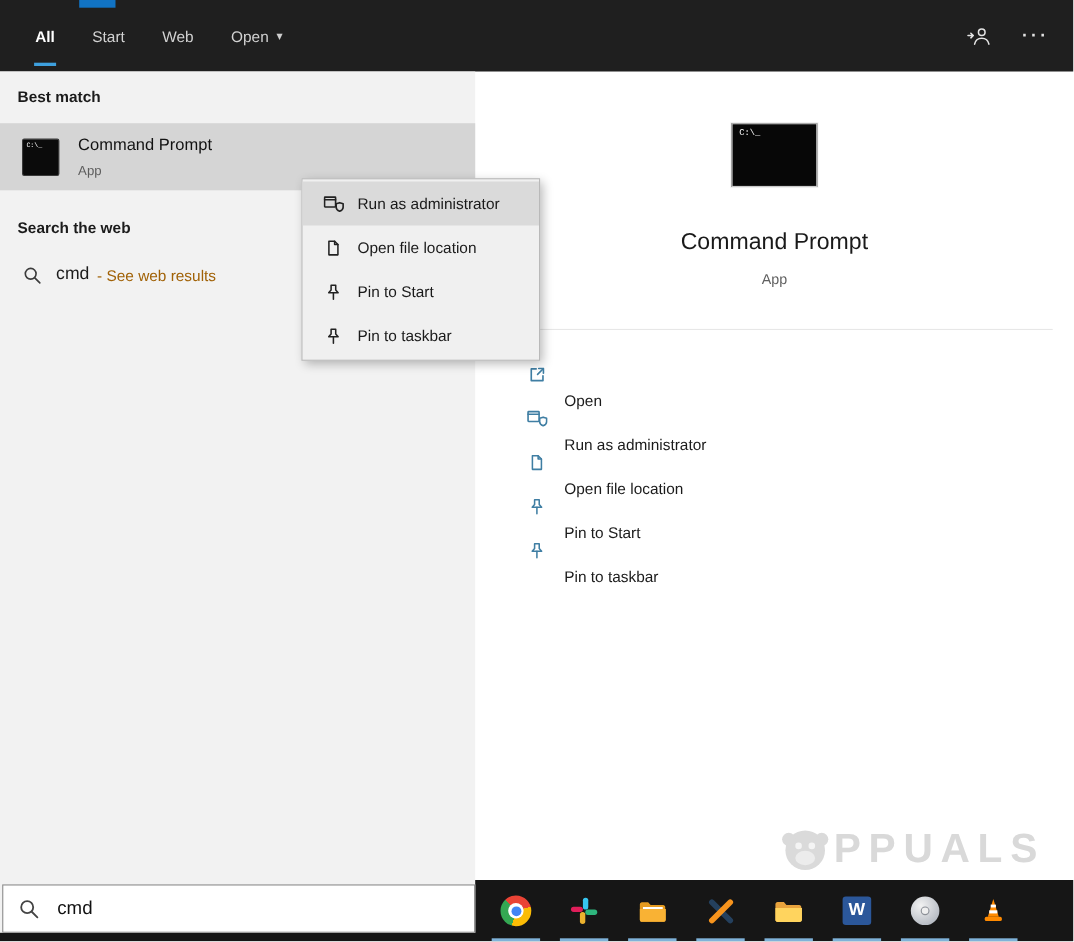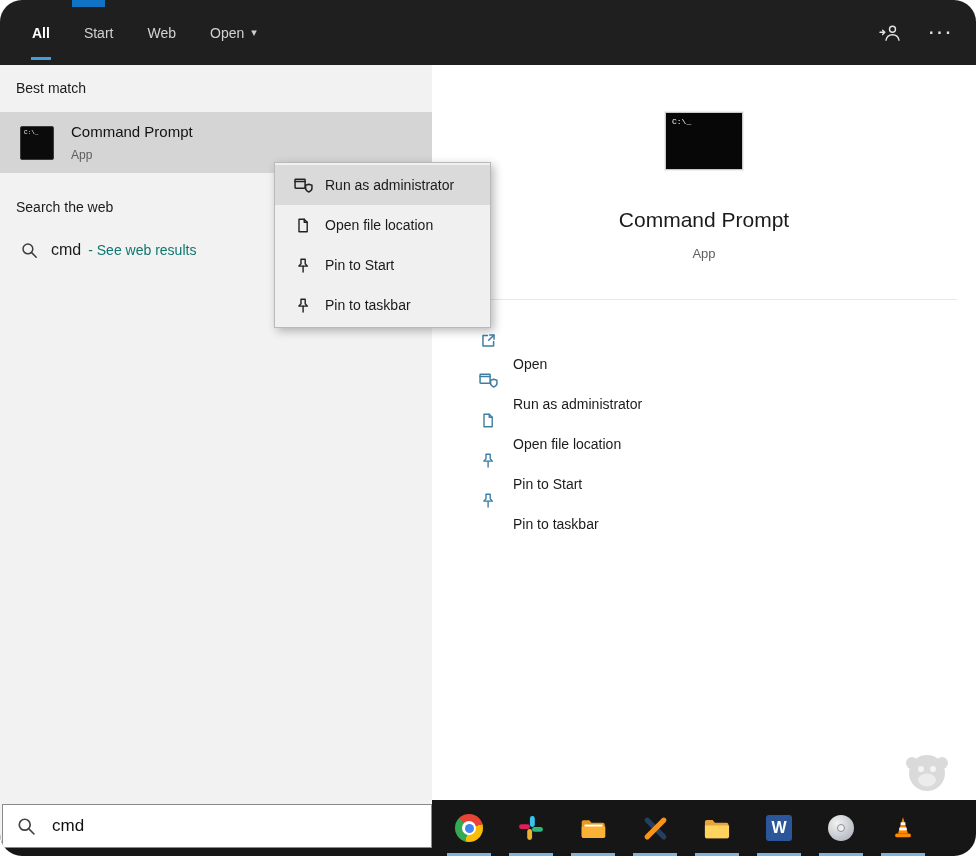--- a/index.html
+++ b/index.html
@@ -1,44 +1,44 @@
 <!DOCTYPE html>
 <html><head>
 <meta charset="utf-8">
 <style>
   html,body{margin:0;padding:0;}
   .screen{position:relative;width:976px;height:856px;overflow:hidden;background:#ffffff;
-          font-family:"Liberation Sans","DejaVu Sans",sans-serif;border-radius:22px;-webkit-font-smoothing:antialiased;}
+          font-family:"Liberation Sans","DejaVu Sans",sans-serif;-webkit-font-smoothing:antialiased;}
 
   
   .topbar{position:absolute;left:0;top:0;width:976px;height:65px;background:#1f1f1f;z-index:3;}
   .top-accent{position:absolute;left:72px;top:0;width:33px;height:7px;background:#1173c4;}
   .tabs{position:absolute;left:32px;top:0;height:65px;display:flex;gap:34px;align-items:stretch;}
   .tab{position:relative;display:flex;align-items:center;color:#d2d2d2;font-size:14px;cursor:default;}
   .tab.selected{color:#ffffff;font-weight:bold;}
   .tab.selected::after{content:"";position:absolute;left:-1px;right:-1px;bottom:5px;height:3px;background:#3ea0de;}
   .tab .chev{font-size:11px;margin-left:7px;color:#cfcfcf;}
   .top-icons{position:absolute;right:22px;top:0;height:65px;display:flex;align-items:center;gap:28px;}
   .top-icons .ico svg{display:block;}
   .ellipsis{color:#e2e2e2;font-size:16px;letter-spacing:3px;font-weight:bold;}
 
   
   .left{position:absolute;left:0;top:65px;width:432px;height:783px;background:#f2f2f2;z-index:5;}
-  .section-header{position:absolute;left:16px;font-size:14px;font-weight:normal;color:#1b1b1b;}
+  .section-header{position:absolute;left:16px;font-size:14px;font-weight:bold;color:#1b1b1b;}
   .hdr-best{top:15px;}
   .hdr-web{top:134px;text-align:center;}
   .best-row{position:absolute;left:0;top:47px;width:432px;height:61px;background:#d5d5d5;cursor:default;}
   .term-sm{position:absolute;left:20px;top:14px;width:32px;height:32px;background:#0b0b0b;border:1px solid #3a3a3a;border-radius:2px;}
   .term-sm .prompt{position:absolute;left:3px;top:2px;color:#ffffff;font-size:6px;font-family:"Liberation Mono","DejaVu Sans Mono",monospace;}
   .best-title{position:absolute;left:71px;top:11px;font-size:15px;color:#121212;}
   .best-sub{position:absolute;left:71px;top:36px;font-size:12px;color:#5d5d5d;}
   .web-row{position:absolute;left:0;top:163px;width:432px;height:44px;display:flex;align-items:center;cursor:default;}
   .web-row .sico{margin-left:21px;color:#3c3c3c;display:flex;}
   .web-query{margin-left:13px;font-size:16px;color:#1c1c1c;}
-  .web-suffix{margin-left:7px;font-size:14px;color:#0f766e;}
+  .web-suffix{margin-left:7px;font-size:14px;color:#a16207;}
 
   
   .ctx{position:absolute;left:274px;top:162px;width:215px;background:#f0f0f0;border:1px solid #b9b9b9;
        box-shadow:3px 3px 9px rgba(0,0,0,.28);z-index:7;padding:2px 0;}
   .ctx-item{display:flex;align-items:center;height:40px;padding-left:18px;font-size:14px;color:#1a1a1a;cursor:default;}
   .ctx-item.highlight{background:#dadada;}
   .ctx-item .mico{width:20px;display:flex;justify-content:center;color:#222222;}
   .ctx-item .lbl{margin-left:12px;}
 
   
@@ -237,20 +237,21 @@
 
     <div class="watermark">
       <svg width="46" height="46" viewBox="0 0 46 46">
         <circle cx="23" cy="24" r="18" fill="#dadada"></circle>
         <circle cx="8" cy="14" r="6" fill="#dadada"></circle>
         <circle cx="38" cy="14" r="6" fill="#dadada"></circle>
         <circle cx="17" cy="20" r="3" fill="#f4f4f4"></circle>
         <circle cx="29" cy="20" r="3" fill="#f4f4f4"></circle>
         <ellipse cx="23" cy="31" rx="9" ry="6.5" fill="#ececec"></ellipse>
       </svg>
+      <span class="wm-text">PPUALS</span>
     </div>
   </div>
 
   <div class="taskbar">
     <div class="tslots">
 
       <div class="tslot">
         <div class="ic-chrome"></div>
         <div class="run-ind"></div>
       </div>

